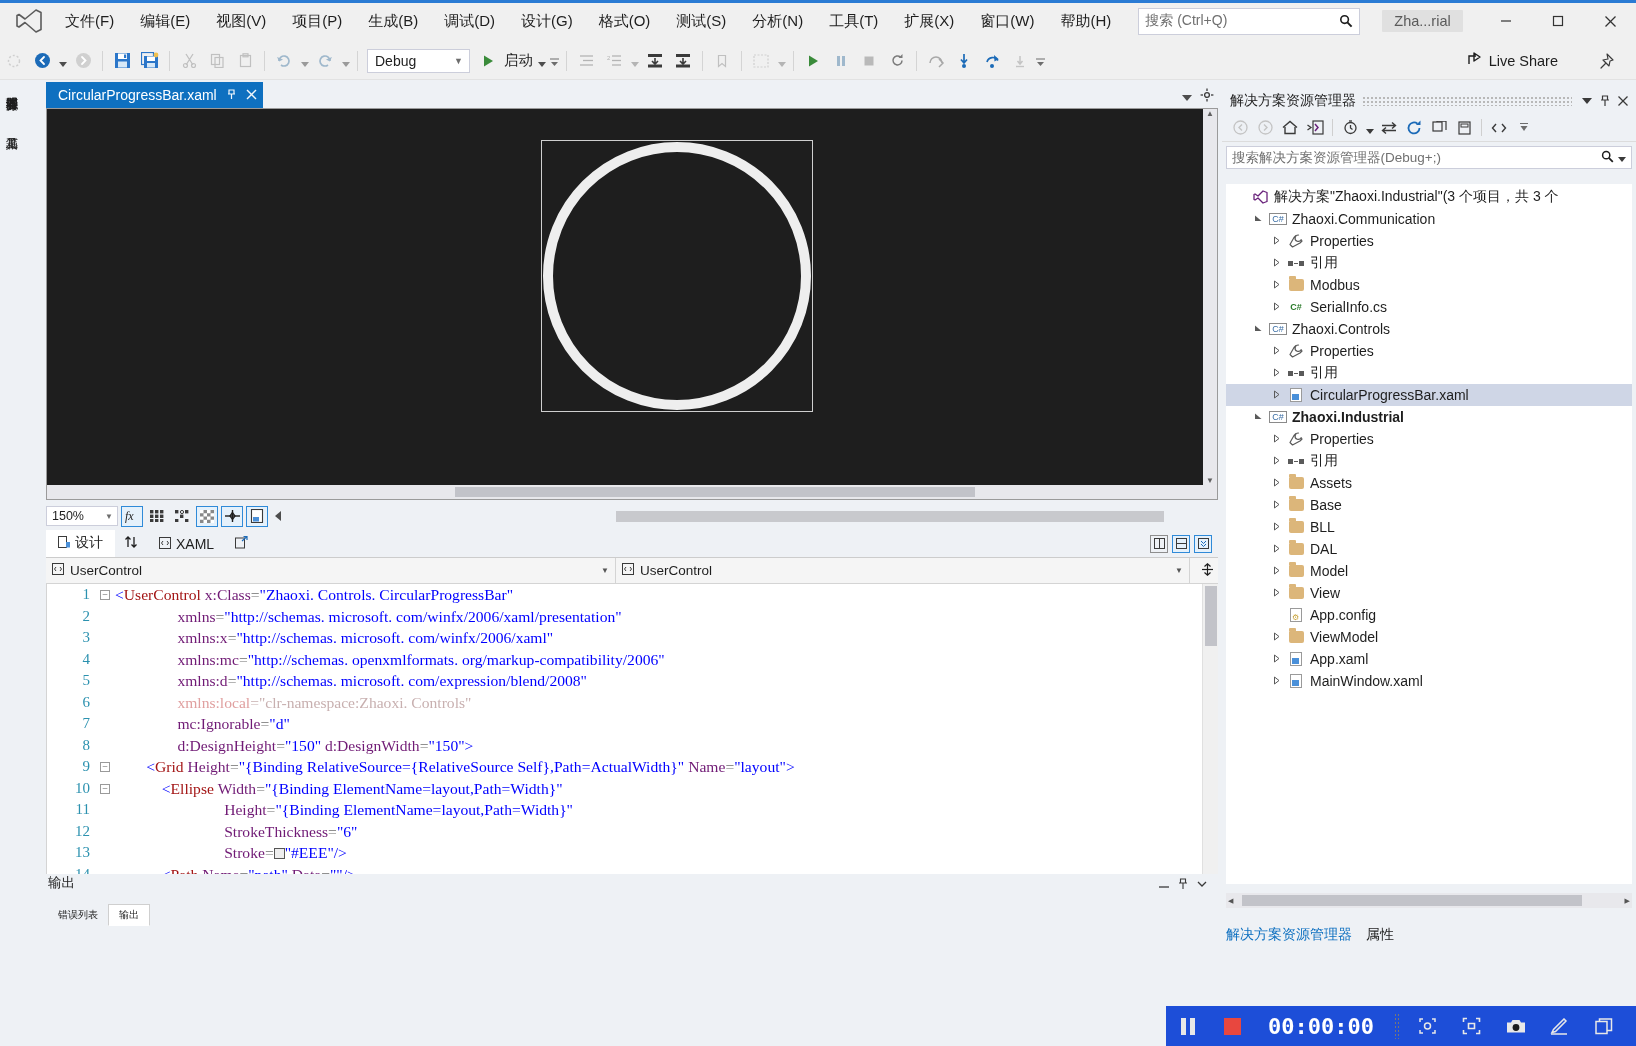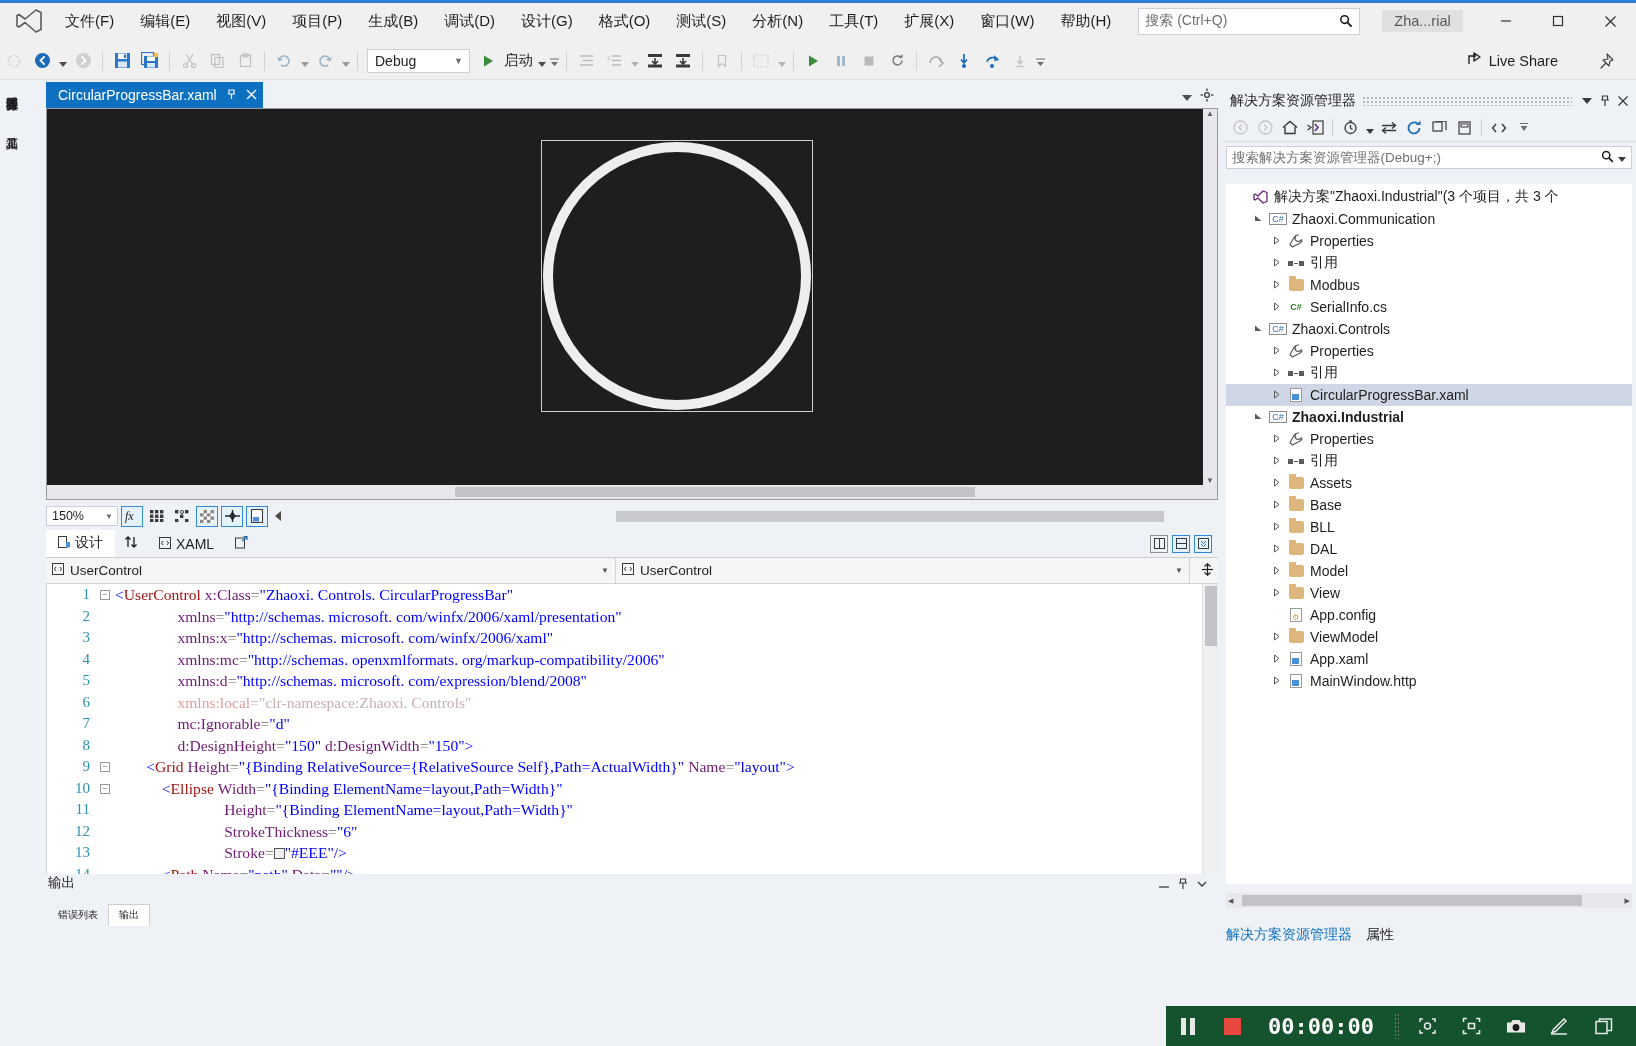--- a/index.html
+++ b/index.html
@@ -304,21 +304,21 @@
   
   .statusbar {
     position: absolute; left: 0; bottom: 0; width: 1636px; height: 38px;
     background: #007acc; display: flex; align-items: center; color: #fff;
   }
   .sb-ready { margin-left: 14px; font-size: 14px; display: flex; align-items: center; gap: 8px; }
 
   
   .recorder {
     position: absolute; right: 0; bottom: 0; width: 470px; height: 40px;
-    background: #14532d; display: flex; align-items: center; gap: 0px;
+    background: #1d4ed8; display: flex; align-items: center; gap: 0px;
   }
   .rc-btn { width: 44px; height: 40px; display: flex; align-items: center; justify-content: center; color: #e8e8e8; }
   .rc-pause { display: flex; gap: 4px; }
   .rc-pause i { display: block; width: 5px; height: 17px; background: #e8e8e8; }
   .rc-stop { width: 17px; height: 17px; background: #e8473f; }
   .rc-time {
     font-family: "DejaVu Sans Mono", monospace; font-size: 22px; color: #fff;
     letter-spacing: 0px; padding: 0 14px; font-weight: bold;
   }
   .rc-grip { width: 6px; height: 26px;
@@ -1230,21 +1230,21 @@
           </span>
           <span class="lbl">App.xaml</span>
         </div>
         <div class="node" style="padding-left: 42px;">
           <span class="exp"><svg width="9" height="9" viewBox="0 0 9 9">
               <path d="M2.5 1 L7 4.5 L2.5 8 Z" fill="none" stroke="#5a5a5a" stroke-width="1"></path>
             </svg></span>
           <span class="ico">
             <span class="xaml-ico"></span>
           </span>
-          <span class="lbl">MainWindow.http</span>
+          <span class="lbl">MainWindow.xaml</span>
         </div>
       </div>
 
     <div class="se-hscroll">
       <span style="font-size:7px;color:#555;">◀</span>
       <div class="se-hthumb"></div>
       <span style="font-size:7px;color:#555;">▶</span>
     </div>
 
     <div class="se-bottabs">

